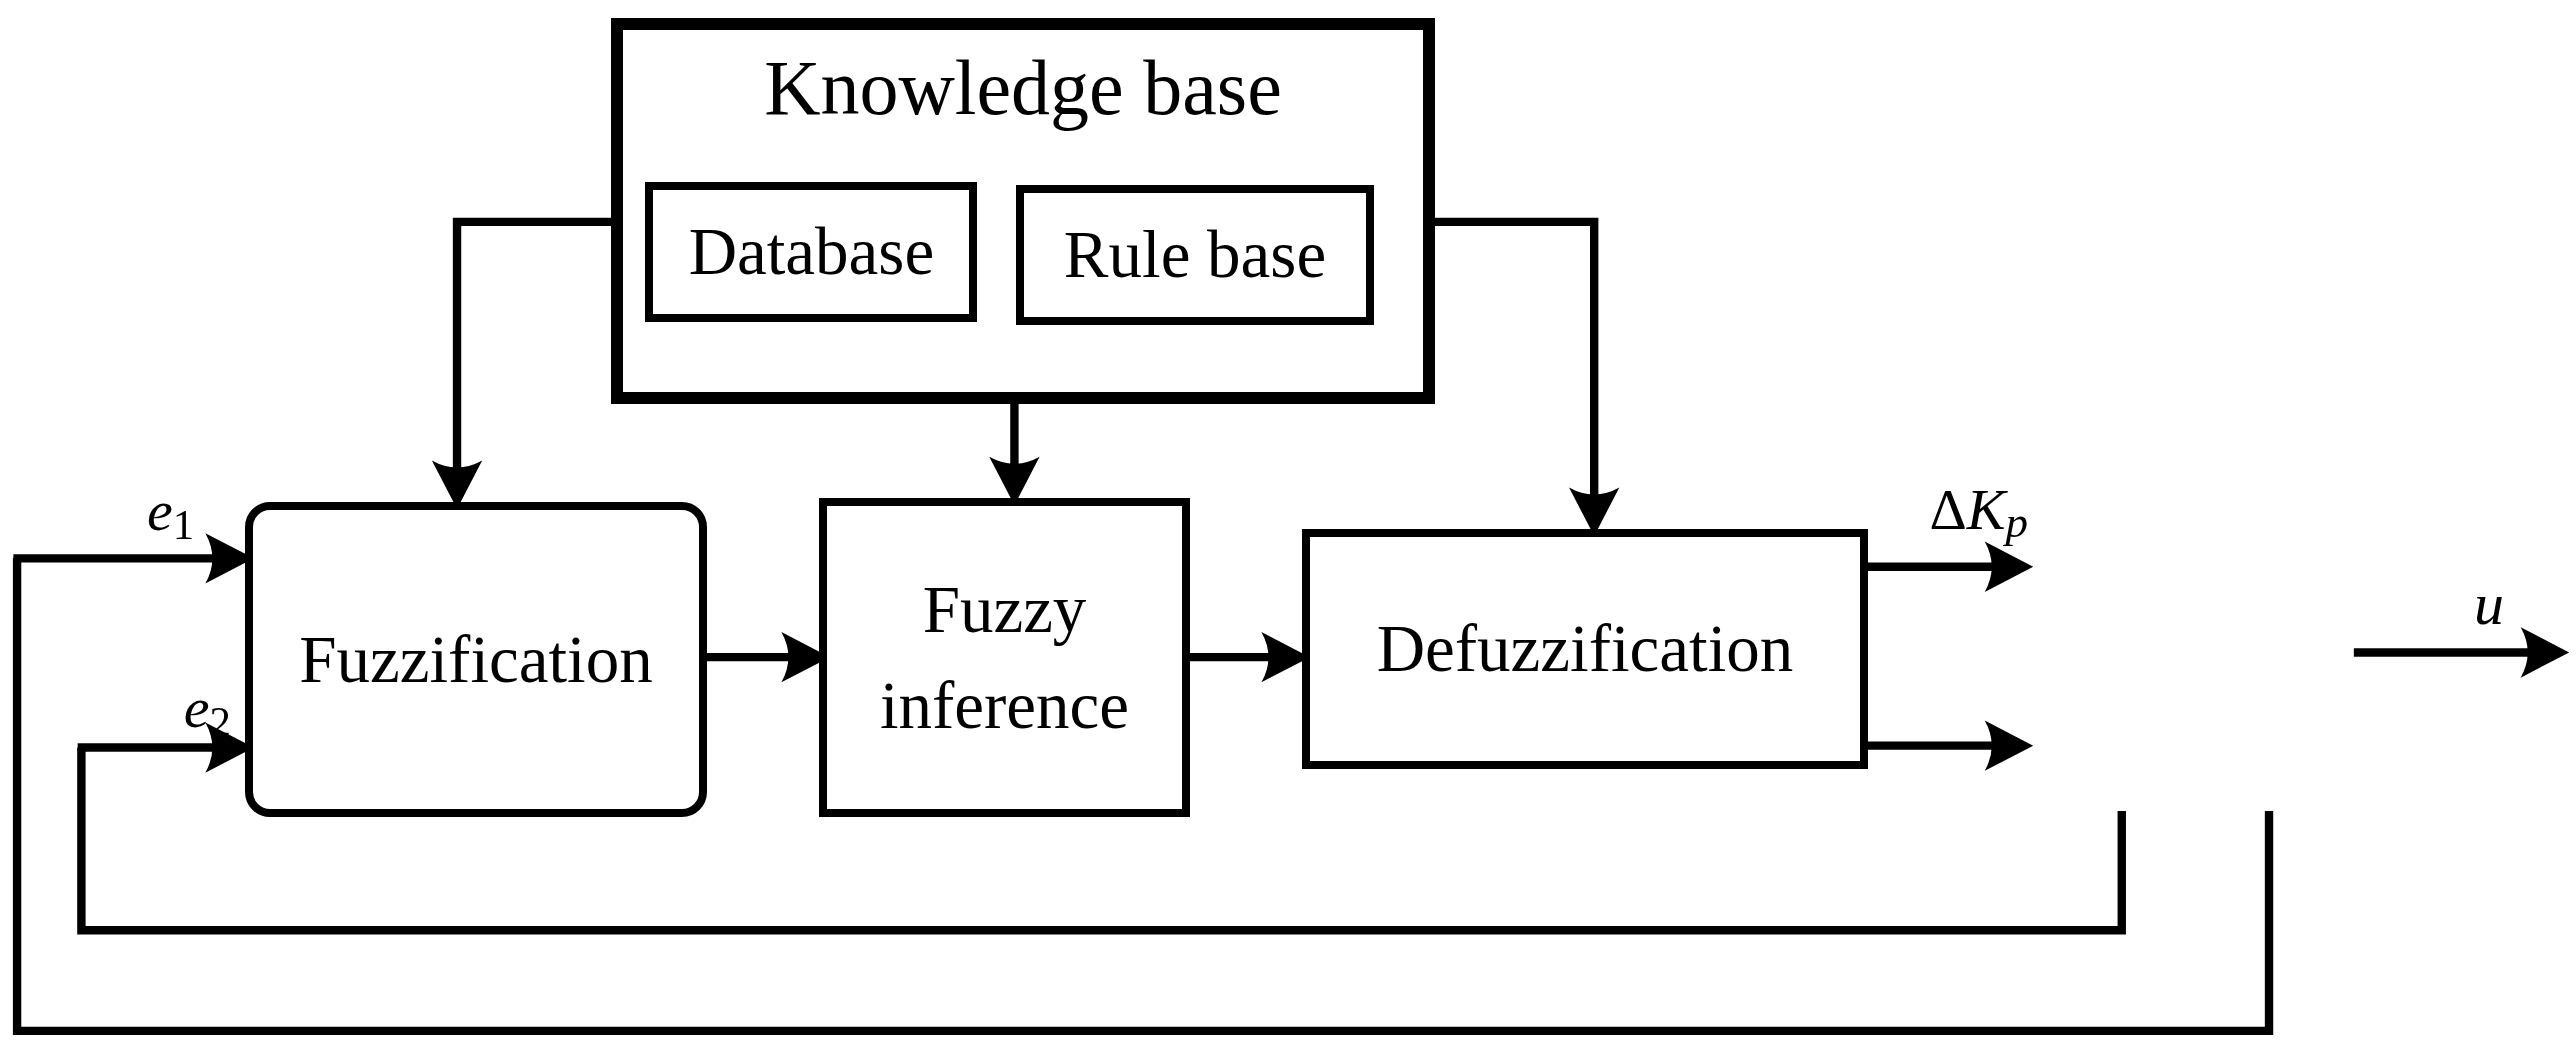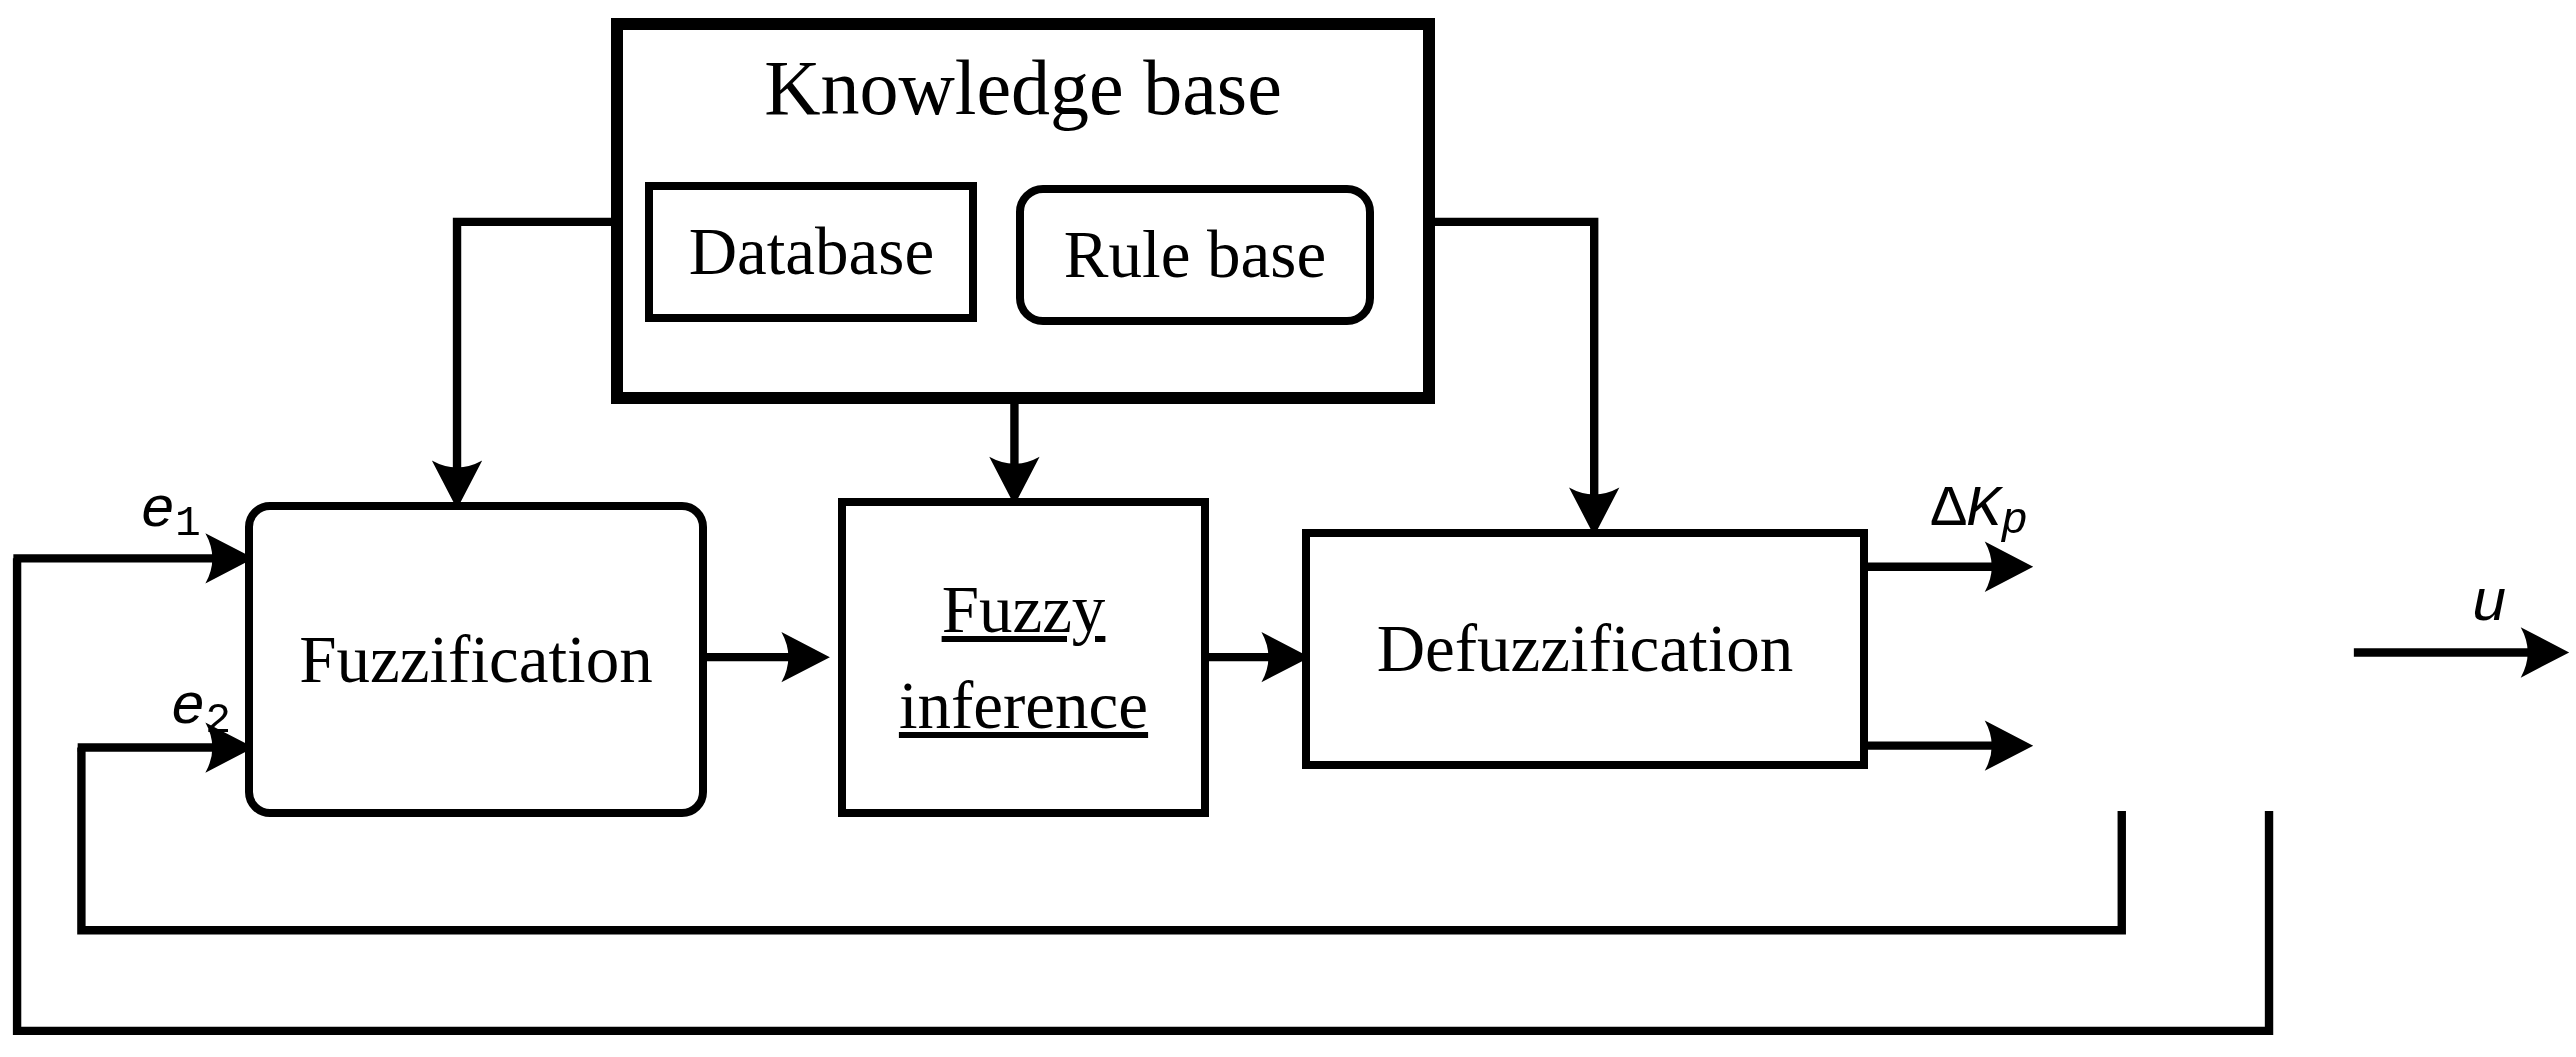--- a/index.html
+++ b/index.html
@@ -54,21 +54,20 @@
     margin-top: 15px;
     font-size: 78px;
     line-height: 1.1;
   }
   .sig {
     position: absolute;
     text-align: center;
     font-size: 58px;
     line-height: 1.1;
     white-space: nowrap;
-    font-family: Liberation Mono, monospace;
   }
   .it { font-style: italic; }
   .up { font-style: normal; }
   .sub-num {
     font-style: normal;
     font-size: 43px;
     vertical-align: -0.22em;
   }
   .sub-it {
     font-style: italic;
@@ -116,30 +115,30 @@
     <path d="M2276,870 L2276,998 L87,998 L87,802"></path>
 
     <path d="M2434,870 L2434,1106 L18,1106 L18,599"></path>
   </svg>
 
   <div class="box kb" style="left:611px; top:17.7px; width:824px; height:386px;">
     <div class="kb-title">Knowledge base</div>
     <div class="box" style="left:22.4px; top:152px; width:332px; height:140px;">
       <span>Database</span>
     </div>
-    <div class="box" style="left:393px; top:155px; width:358px; height:140px;border-radius:27px;">
+    <div class="box" style="left:393px; top:155px; width:358px; height:140px;">
       <span>Rule base</span>
     </div>
   </div>
 
   <div class="box" style="left:245px; top:502px; width:462px; height:315px;border-radius:25px;">
     <span>Fuzzification</span>
   </div>
 
-  <div class="box" style="left:838px; top:498px; width:371px; height:319px; padding:0 7.5px;text-decoration:underline;">
+  <div class="box" style="left:819px; top:498px; width:371px; height:319px; padding:0 7.5px;">
     <span>Fuzzy inference</span>
   </div>
 
   <div class="box" style="left:1302px; top:529px; width:566px; height:240px;">
     <span>Defuzzification</span>
   </div>
 
 
   <div class="sig" style="left:110px; top:479px; width:121px;"><span class="it">e</span><span class="sub-num">1</span></div>
 

